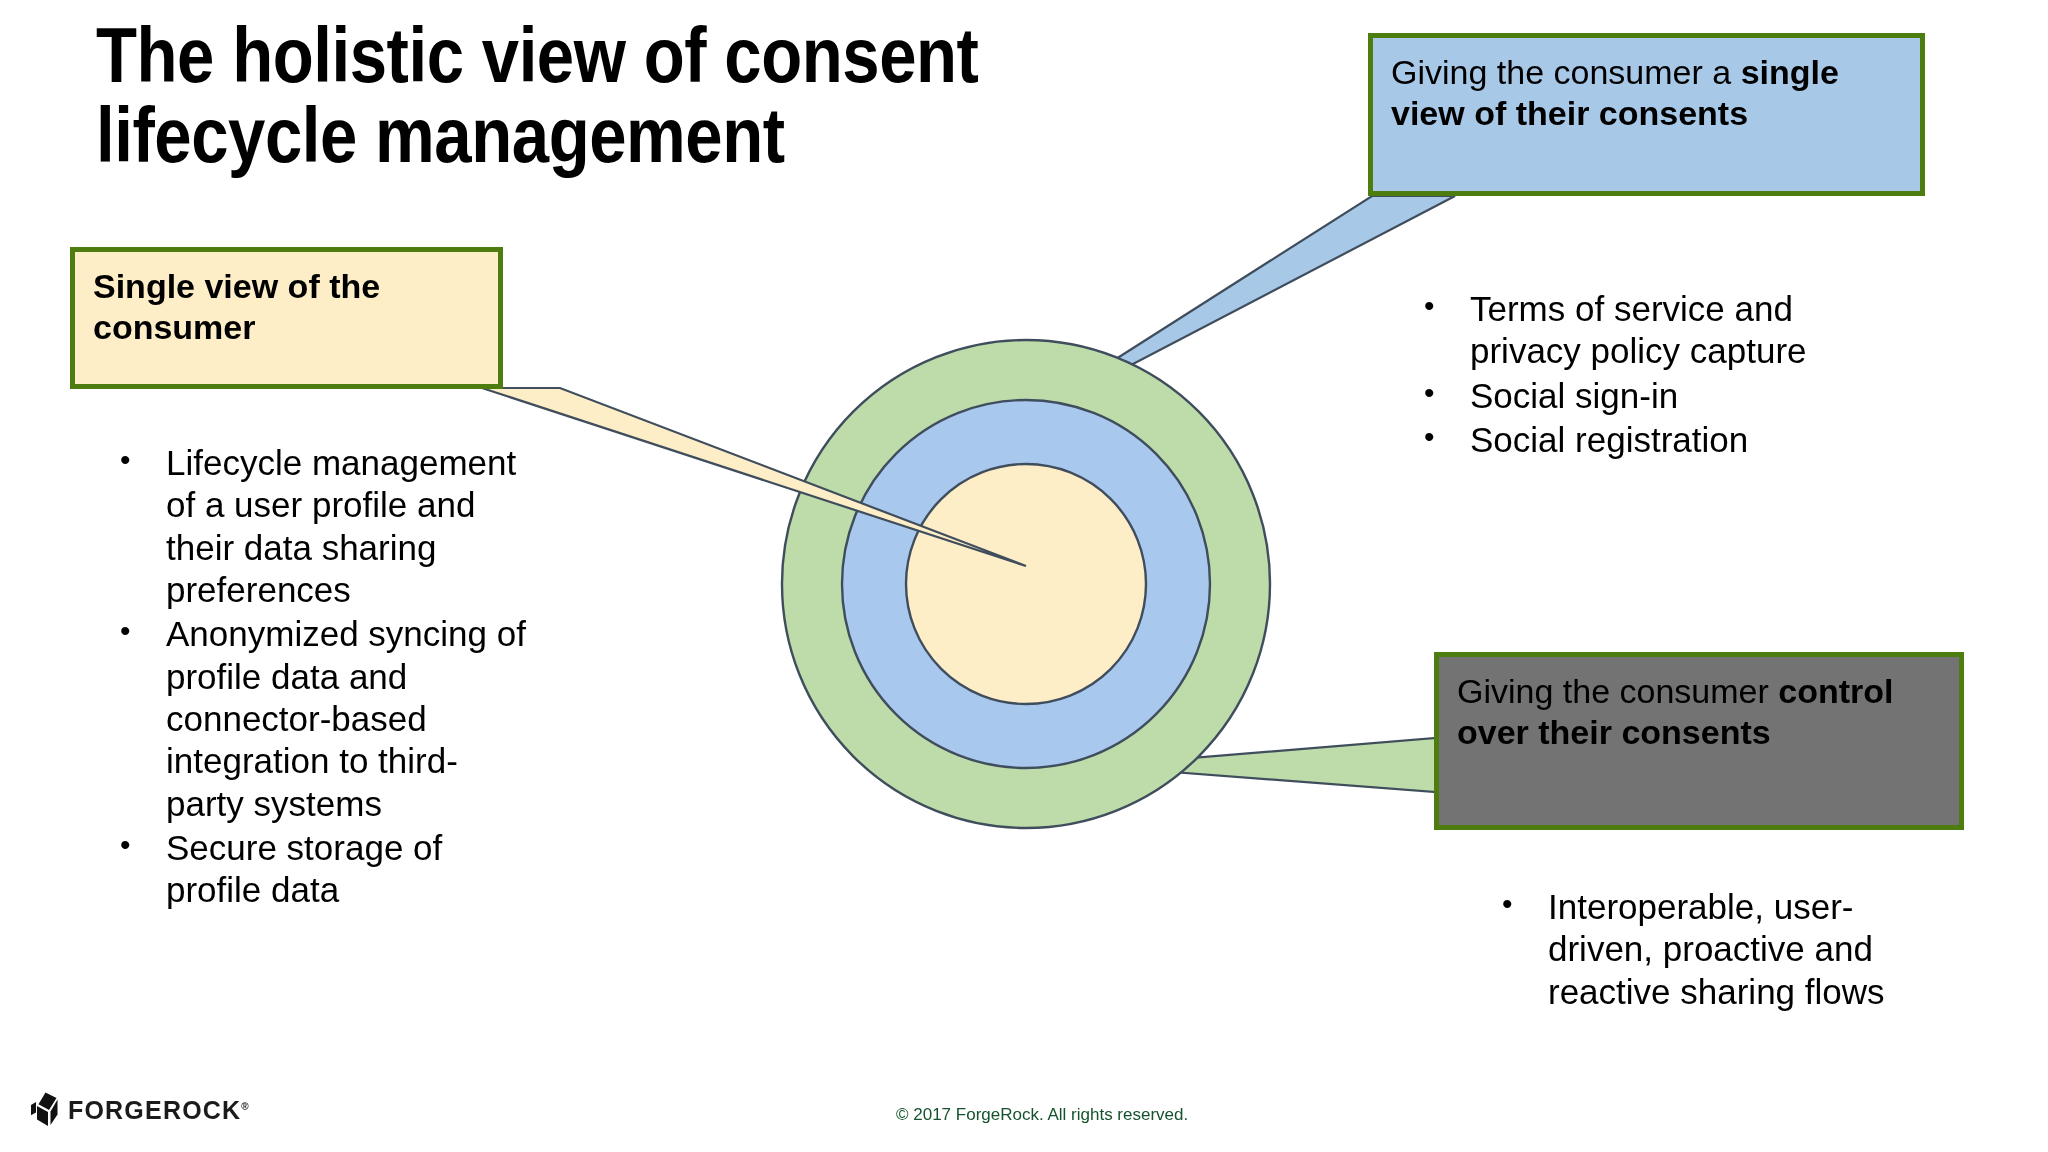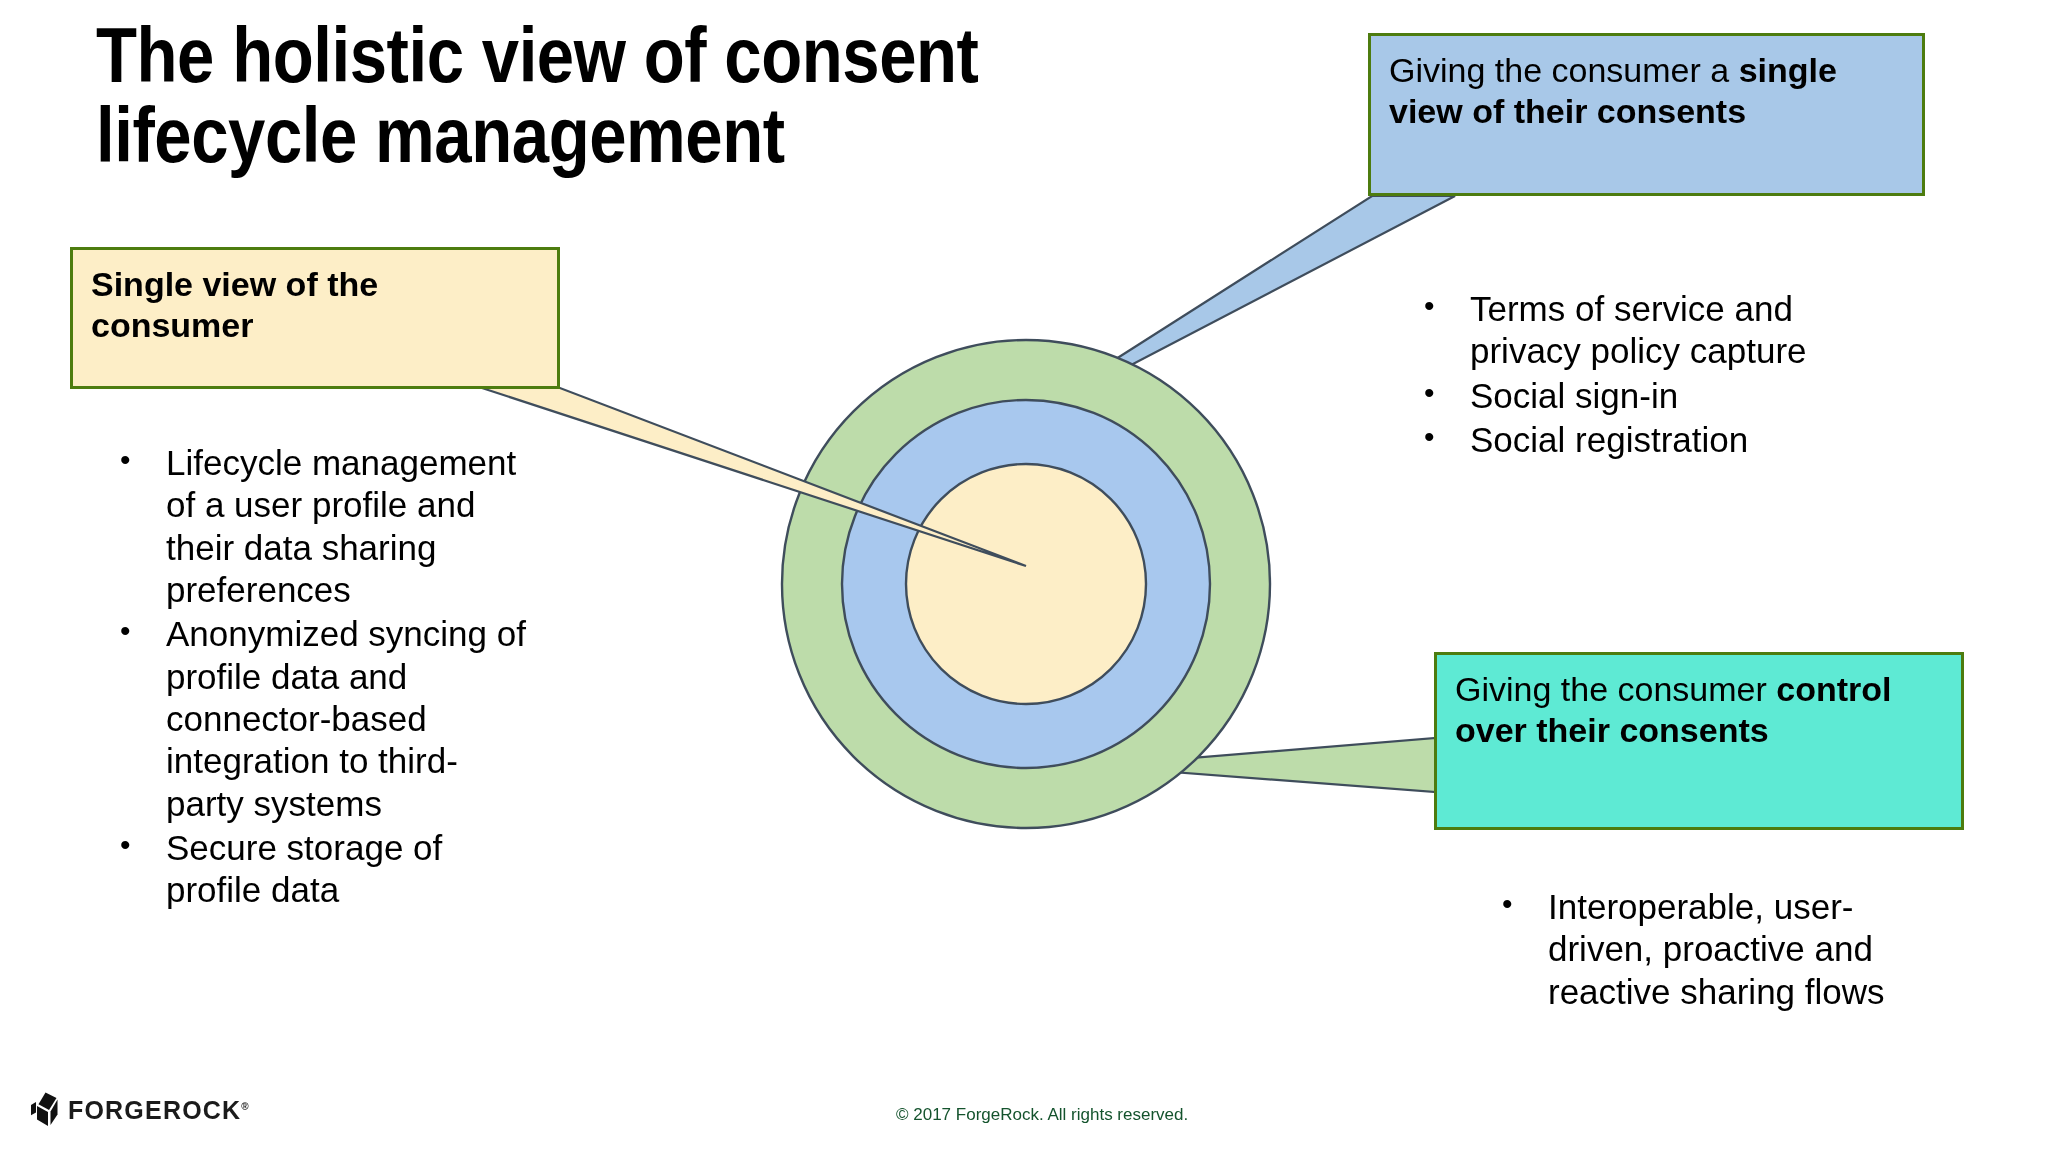--- a/index.html
+++ b/index.html
@@ -32,48 +32,48 @@
     color: #000000;
     transform: scaleX(0.86);
     transform-origin: left top;
     white-space: pre-line;
   }
 
   
   .callout {
     position: absolute;
     box-sizing: border-box;
-    border: 3px solid #4d7c0f;
+    border: 5px solid #4d7c0f;
     padding: 14px 18px 16px 18px;
     font-size: 34px;
     line-height: 1.21;
     color: #000000;
   }
   .callout .b { font-weight: bold; }
 
   #callout-yellow {
     left: 70px;
     top: 247px;
-    width: 490px;
+    width: 433px;
     height: 142px;
     background: #fdeec7;
   }
   #callout-blue {
     left: 1368px;
     top: 33px;
     width: 557px;
     height: 163px;
     background: #a8c8e8;
   }
   #callout-green {
     left: 1434px;
     top: 652px;
     width: 530px;
     height: 178px;
-    background: #5eead4;
+    background: #737373;
   }
 
   
   #art {
     position: absolute;
     left: 0;
     top: 0;
     width: 2048px;
     height: 1152px;
     pointer-events: none;

